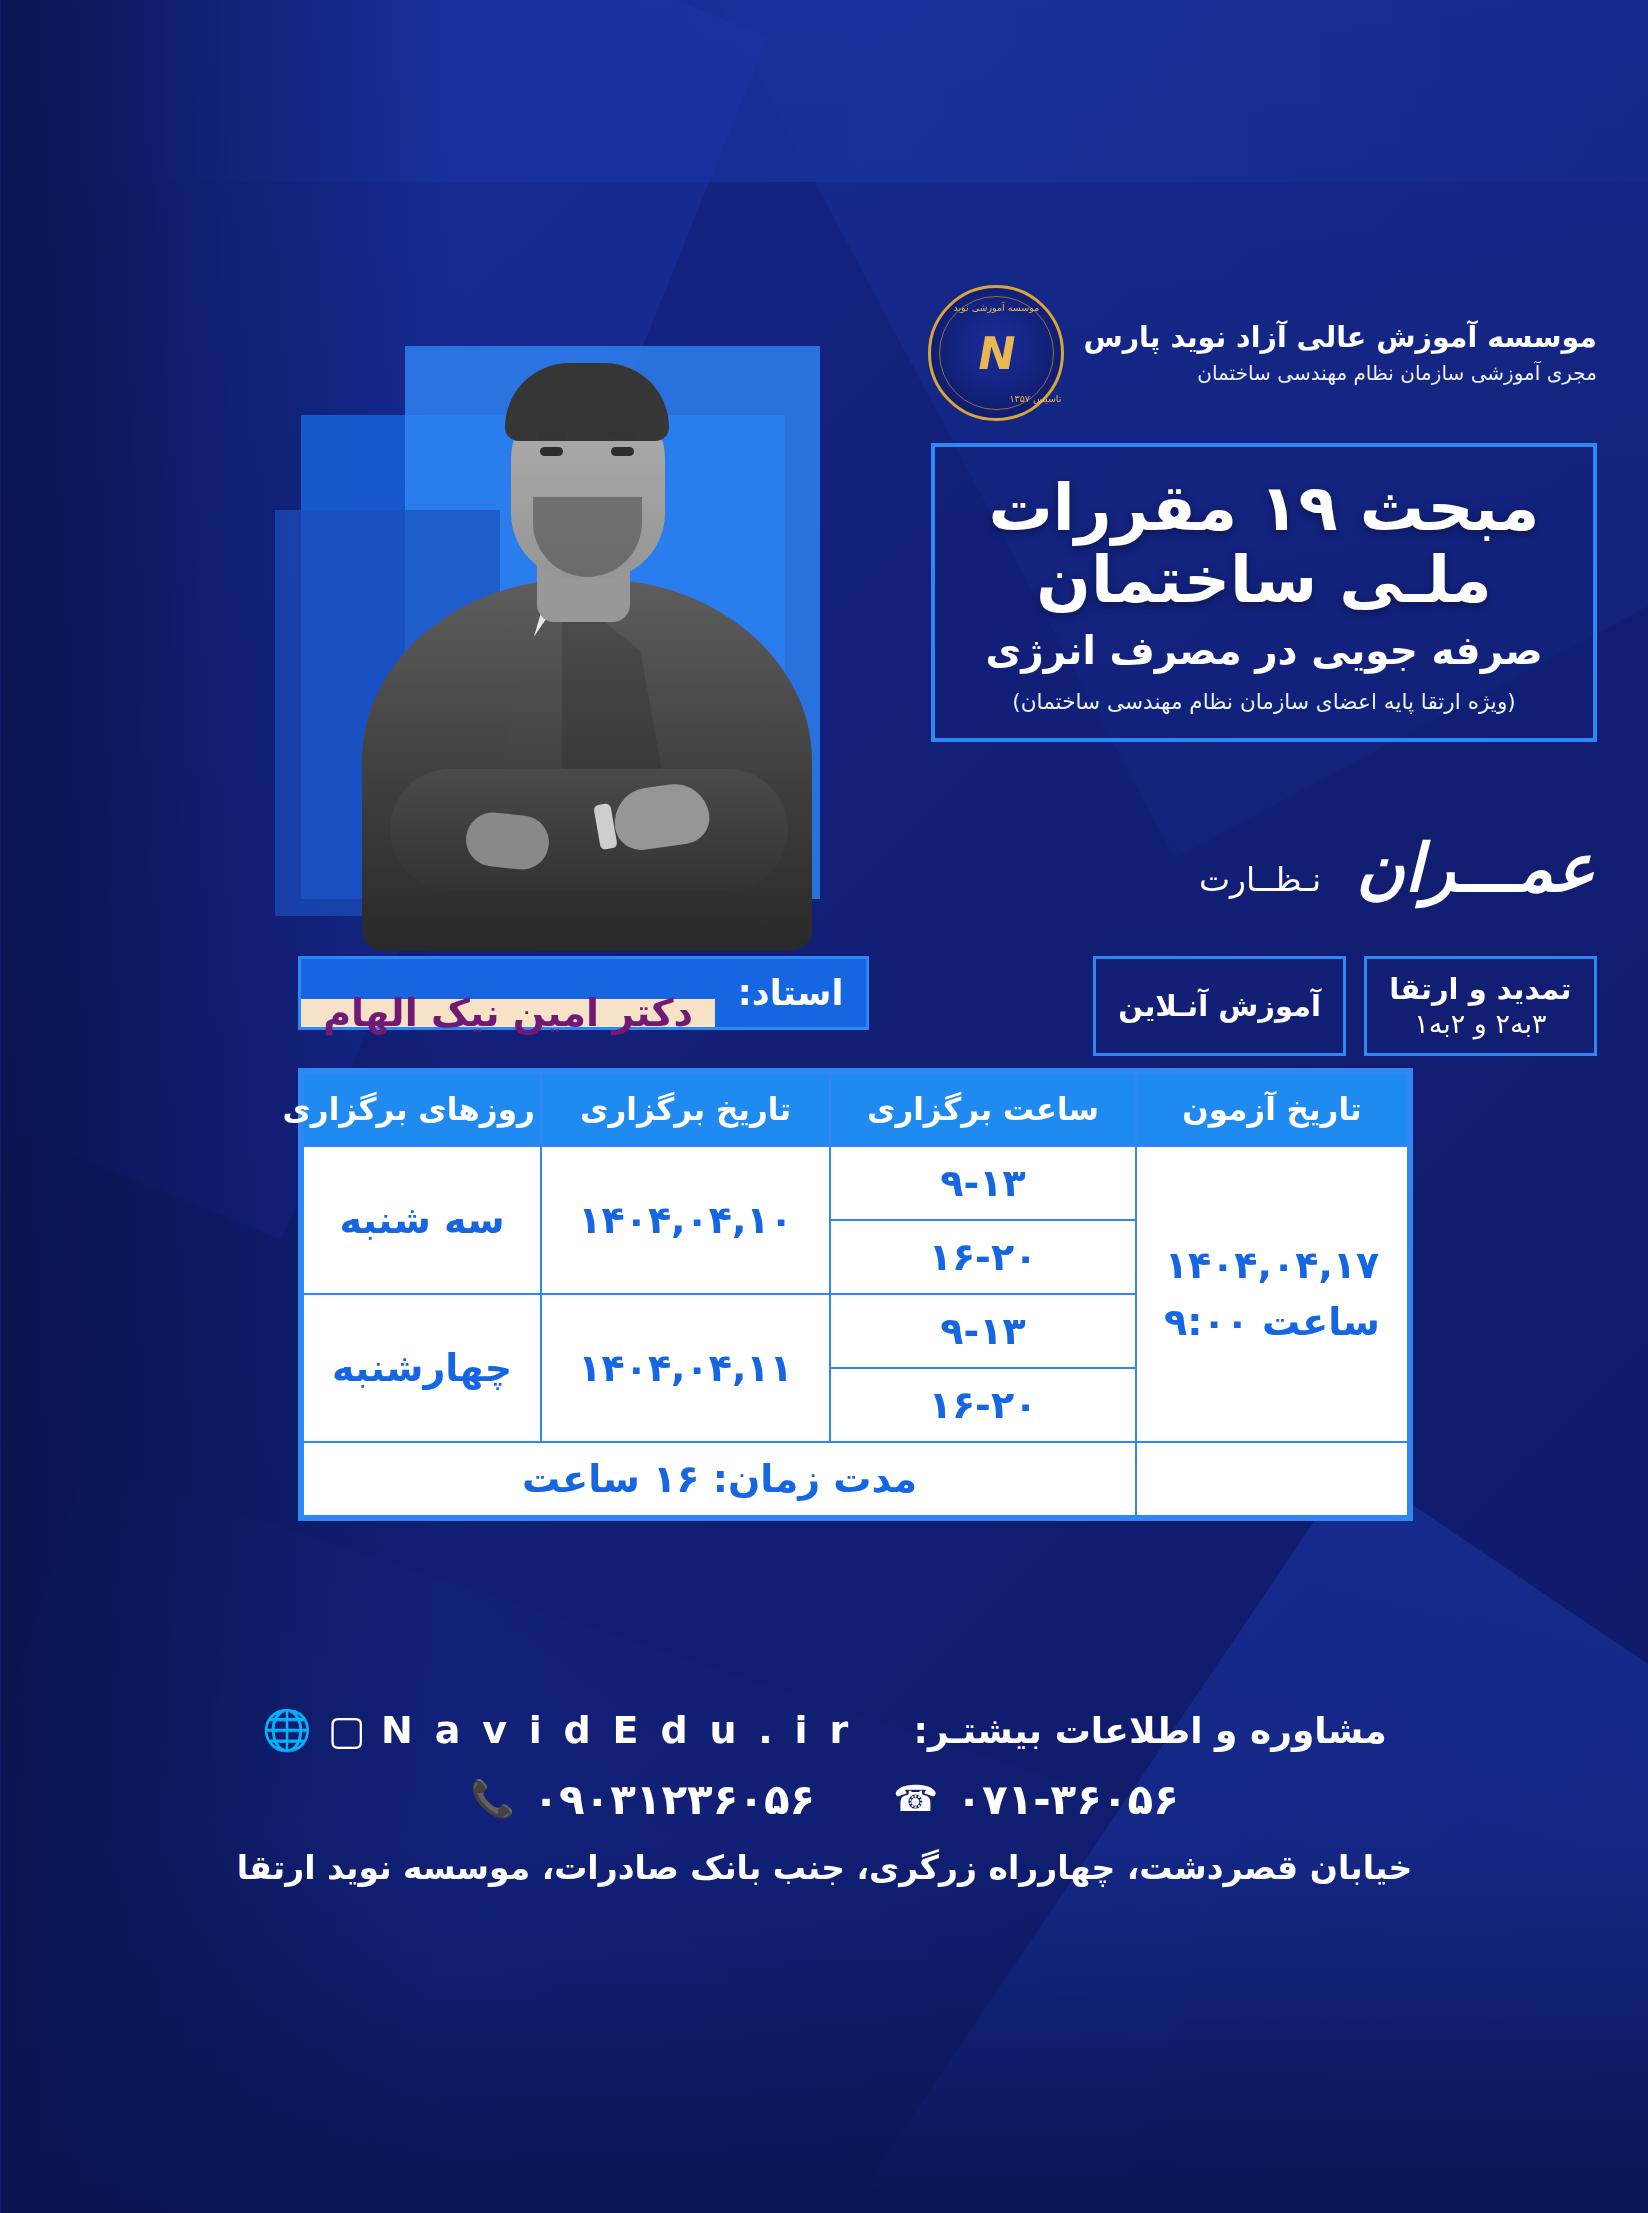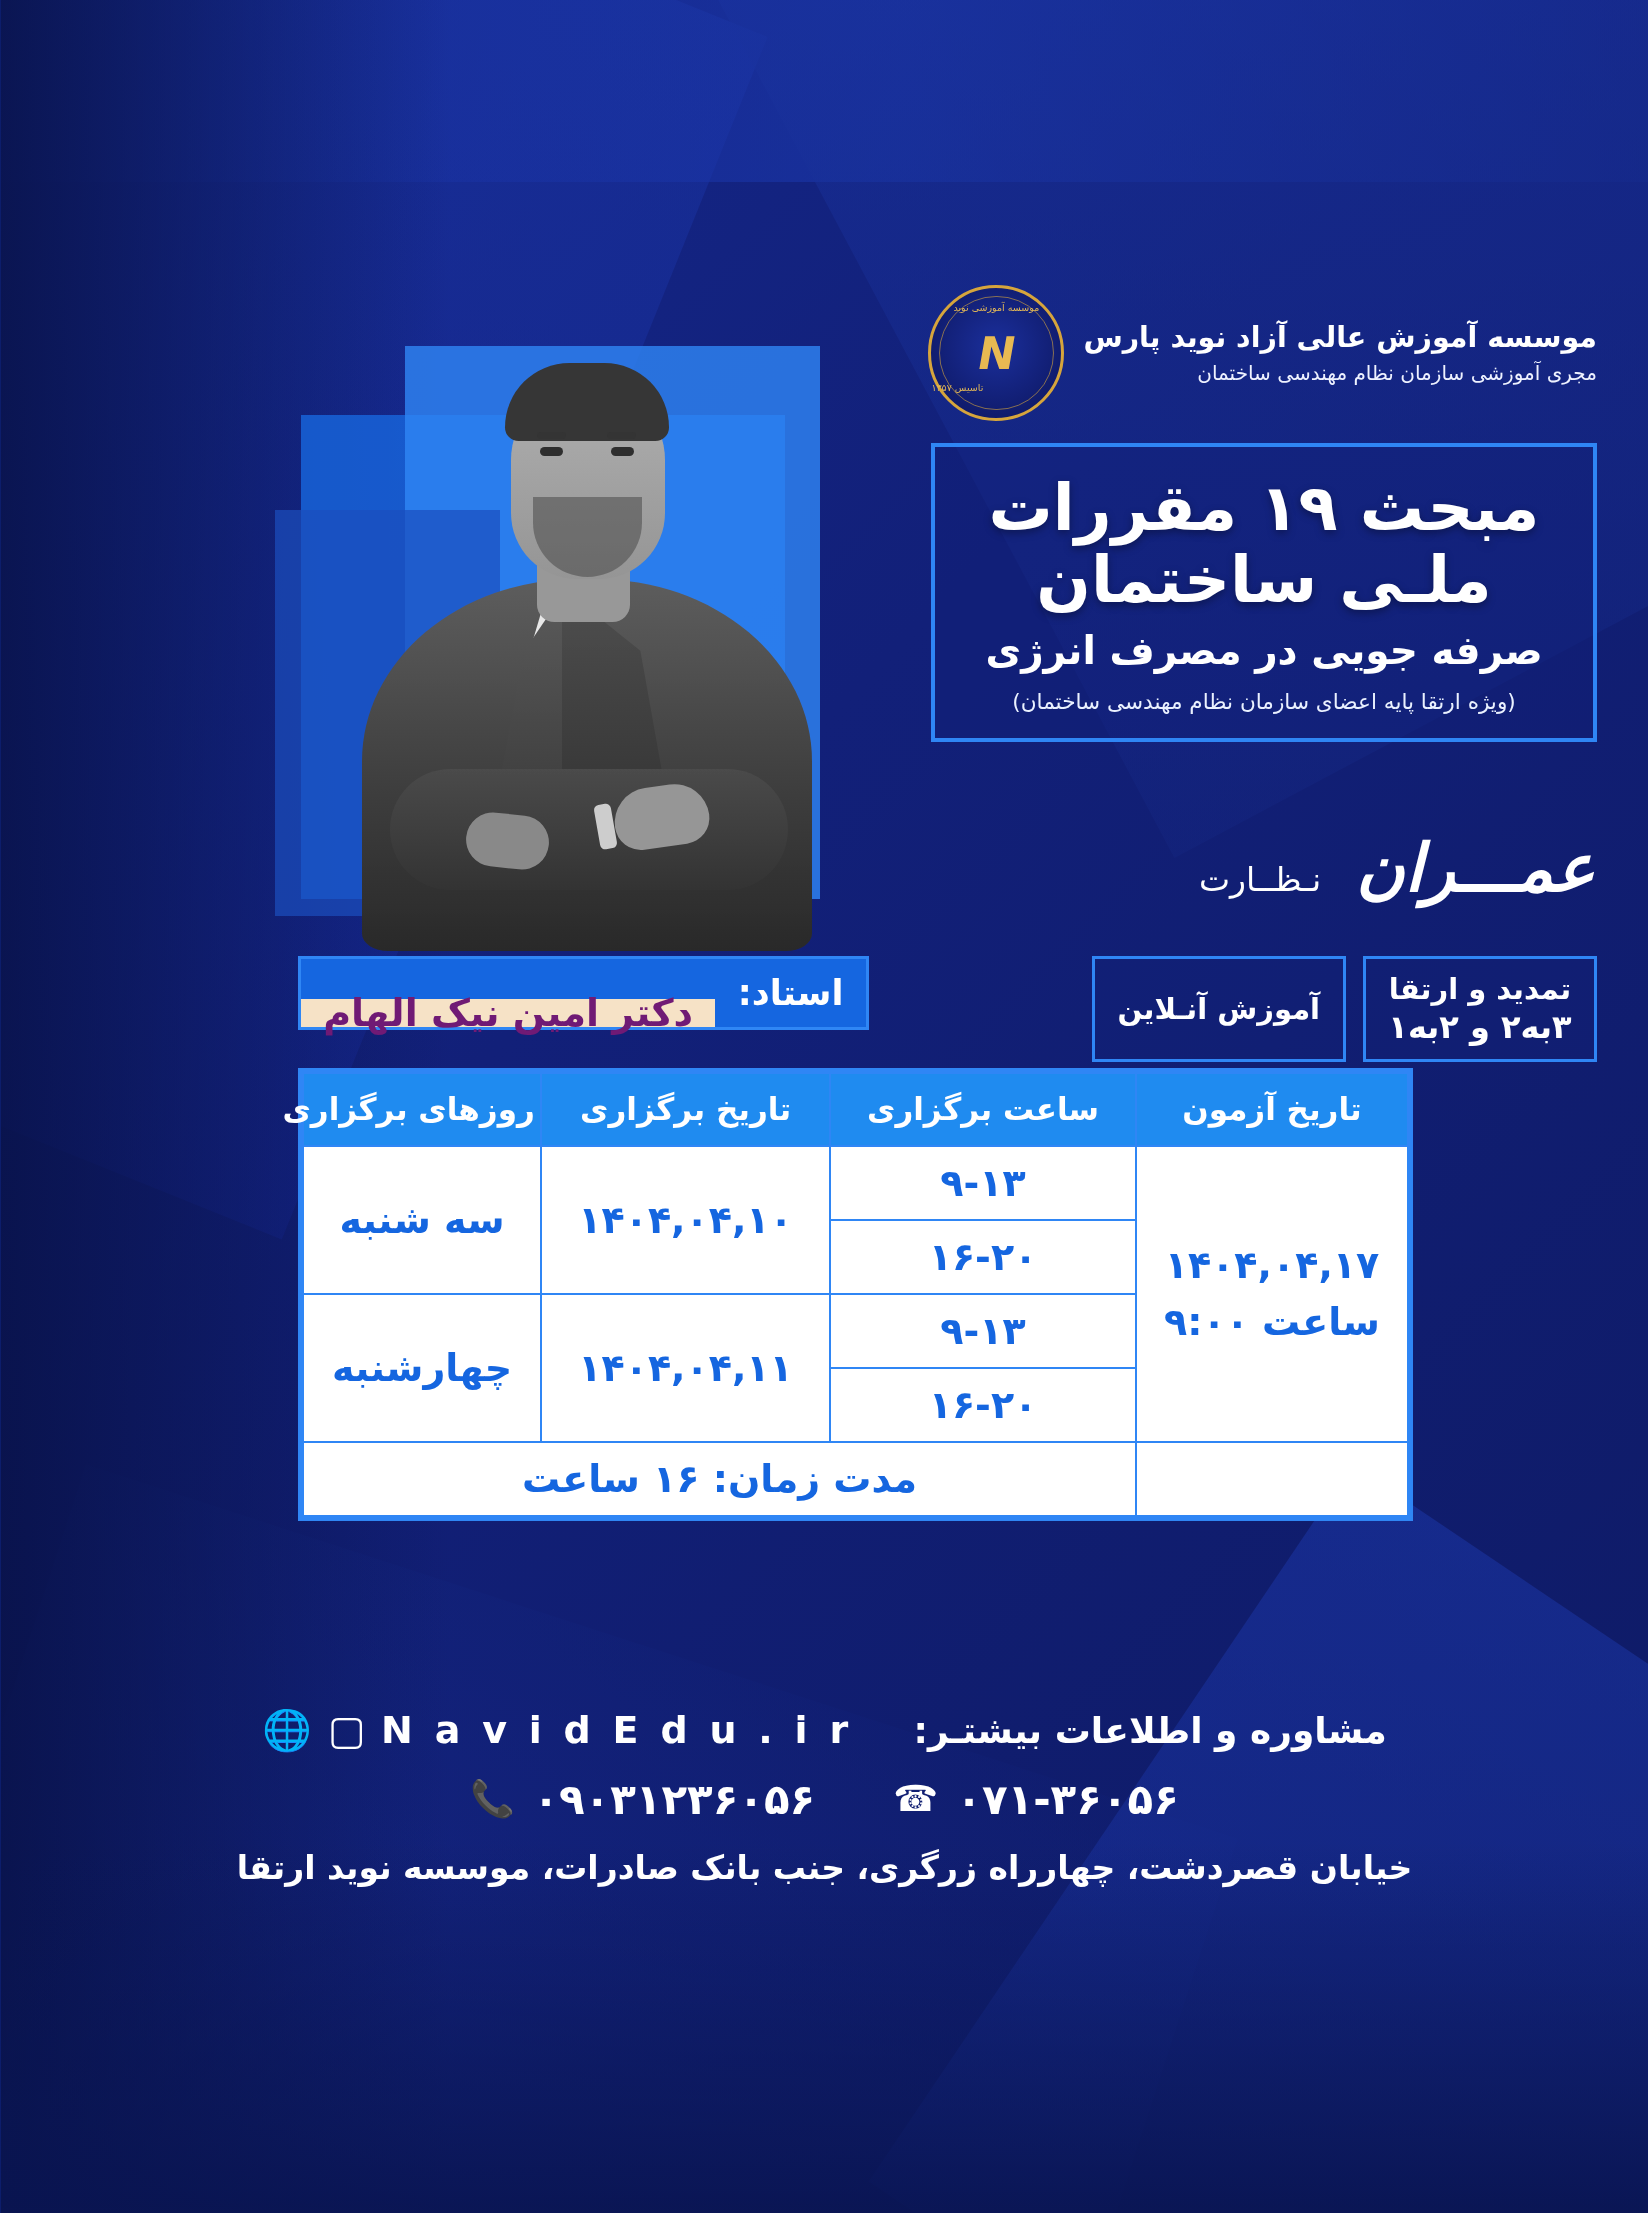--- a/index.html
+++ b/index.html
@@ -121,21 +121,21 @@
   }
   .brand-logo .top-txt, .brand-logo .bot-txt {
     position: absolute;
     font-size: 9.5px;
     color: #e3b košice;
   }
   .brand-logo .top-txt {
     top: 14px; left: 0; right: 0; text-align: center; color:#e3b857;
   }
   .brand-logo .bot-txt {
-    bottom: 25px; left: 0; right: 0; text-align: left; color:#e3b857;
+    bottom: 14px; left: 0; right: 0; text-align: right; color:#e3b857;
   }
 
   
   .portrait-wrap {
     position: absolute;
     left: 275px;
     top: 294px;
     width: 605px;
     height: 657px;
   }
@@ -354,21 +354,21 @@
     font-size: 29px;
     font-weight: bold;
     display: flex;
     flex-direction: column;
     justify-content: center;
     text-align: center;
     line-height: 1.25;
     background: rgba(18,34,125,.25);
     white-space: nowrap;
   }
-  .badge small { font-size: 32px; font-weight: bold; }
+  .badge small { font-size: 27px; font-weight: normal; }
 
   
   .instructor {
     position: absolute;
     left: 298px;
     top: 956px;
     width: 571px;
     height: 74px;
     border: 3.5px solid #2f86f5;
     background: #1566e0;

